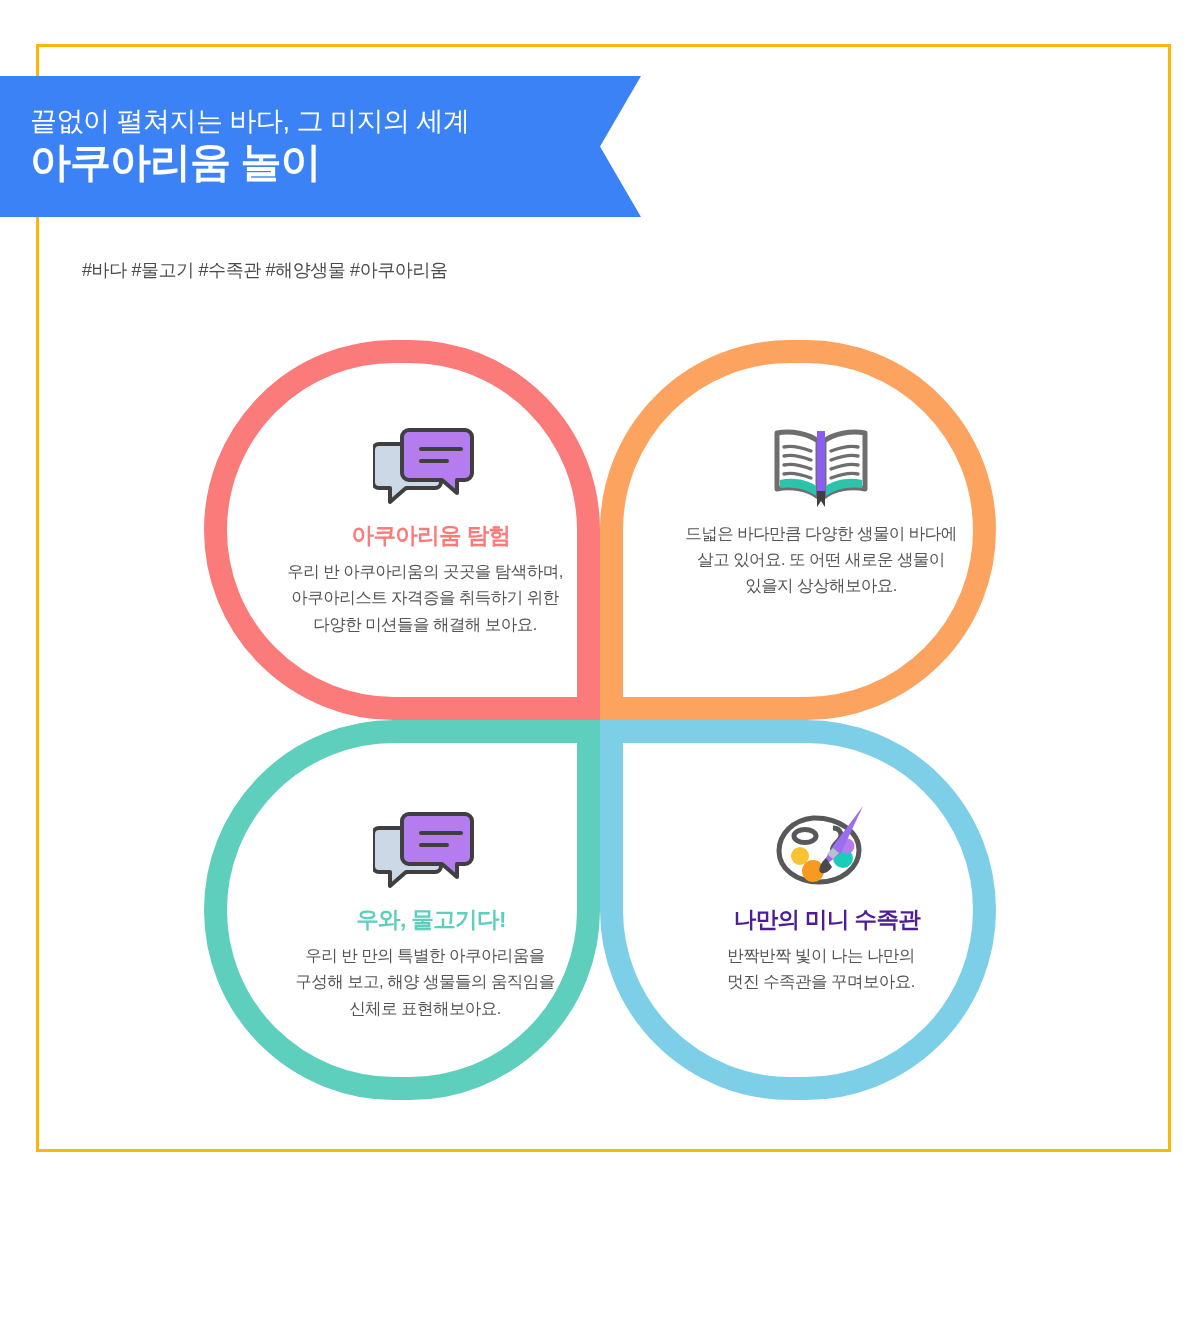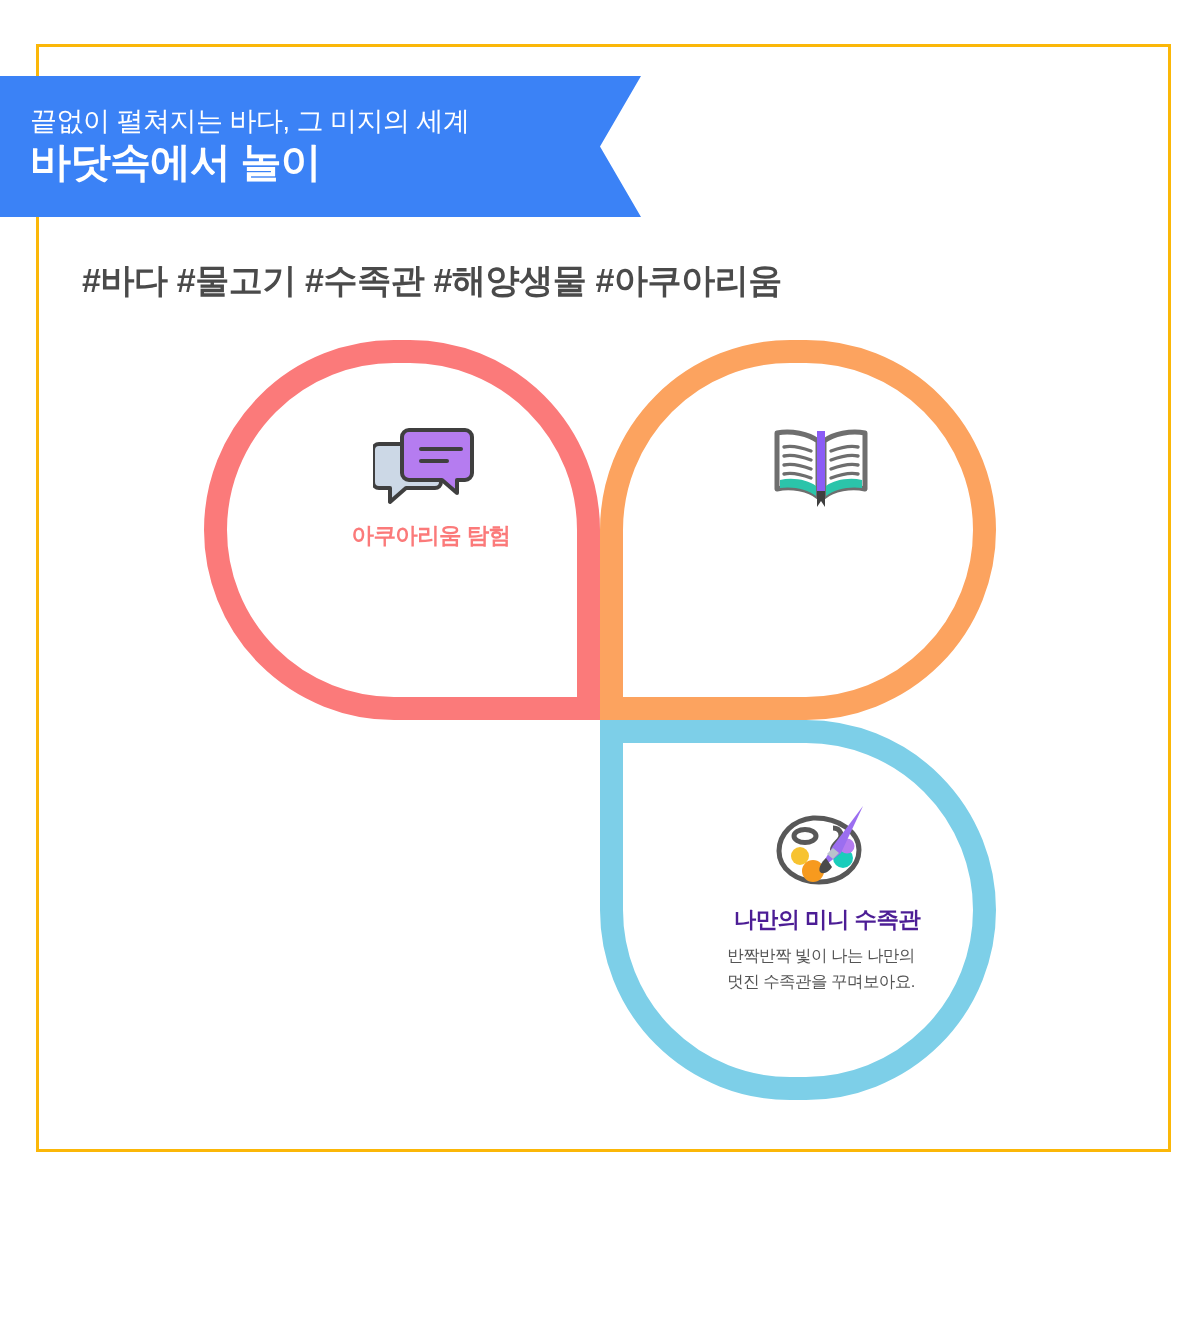--- a/index.html
+++ b/index.html
@@ -67,22 +67,22 @@
     letter-spacing: -1px;
     white-space: nowrap;
     margin-top: 2px;
   }
 
   
   .hashtags {
     position: absolute;
     left: 82px;
     top: 258px;
-    font-size: 34px;
-    font-weight: 700;
+    font-size: 18px;
+    font-weight: 400;
     color: #4a4a4a;
     letter-spacing: -0.4px;
     white-space: nowrap;
   }
 
   
   .petal-grid {
     position: absolute;
     left: 204px;
     top: 340px;
@@ -168,40 +168,43 @@
 </style>
 </head>
 <body>
 
 <div id="page">
 
   <div class="frame"></div>
 
   <div class="banner">
     <div class="banner-sub">끝없이 펼쳐지는 바다, 그 미지의 세계</div>
-    <div class="banner-title">바닷속에서 놀이</div>
+    <div class="banner-title">아쿠아리움 놀이</div>
   </div>
 
   <div class="hashtags">#바다 #물고기 #수족관 #해양생물 #아쿠아리움</div>
 
   <div class="petal-grid">
 
     <div class="petal tl">
       <div class="petal-inner">
         <div class="icon-wrap">
           <svg width="104" height="82" viewBox="0 0 104 82" aria-hidden="true">
 
             <path d="M6 18 h56 a6 6 0 0 1 6 6 v32 a6 6 0 0 1 -6 6 h-29 l-16 14 v-14 h-11 a6 6 0 0 1 -6 -6 v-32 a6 6 0 0 1 6 -6 z" fill="#ccd8e6" stroke="#3f3f3f" stroke-width="4" stroke-linejoin="round"></path>
 
             <path d="M36 4 h56 a7 7 0 0 1 7 7 v36 a7 7 0 0 1 -7 7 h-8 v13 l-15 -13 h-33 a7 7 0 0 1 -7 -7 v-36 a7 7 0 0 1 7 -7 z" fill="#b57cf0" stroke="#3f3f3f" stroke-width="4" stroke-linejoin="round"></path>
             <line x1="48" y1="23" x2="88" y2="23" stroke="#3f3f3f" stroke-width="4" stroke-linecap="round"></line>
             <line x1="48" y1="35" x2="74" y2="35" stroke="#3f3f3f" stroke-width="4" stroke-linecap="round"></line>
           </svg>
         </div>
         <div class="petal-title">아쿠아리움 탐험</div>
+        <div class="petal-body">우리 반 아쿠아리움의 곳곳을 탐색하며,
+아쿠아리스트 자격증을 취득하기 위한
+다양한 미션들을 해결해 보아요.</div>
       </div>
     </div>
 
     <div class="petal tr">
       <div class="petal-inner">
         <div class="icon-wrap">
           <svg width="100" height="84" viewBox="0 0 100 84" aria-hidden="true">
 
             <path d="M6 8 C20 5 38 9 47 16 v56 C38 64 20 61 6 64 z" fill="#ffffff" stroke="#6e6e6e" stroke-width="5" stroke-linejoin="round"></path>
 
@@ -218,23 +221,42 @@
             <path d="M87 22 C78 20 68 23 60 26" fill="none" stroke="#6e6e6e" stroke-width="3.4" stroke-linecap="round"></path>
             <path d="M87 31 C78 29 68 32 60 35" fill="none" stroke="#6e6e6e" stroke-width="3.4" stroke-linecap="round"></path>
             <path d="M87 40 C78 38 68 41 60 44" fill="none" stroke="#6e6e6e" stroke-width="3.4" stroke-linecap="round"></path>
             <path d="M87 49 C78 47 68 50 60 53" fill="none" stroke="#6e6e6e" stroke-width="3.4" stroke-linecap="round"></path>
 
             <rect x="46" y="6" width="8" height="62" fill="#8b5cf6"></rect>
 
             <path d="M46 66 h8 v16 l-4 -6 l-4 6 z" fill="#3f3f3f"></path>
           </svg>
         </div>
-      </div>
-    </div>
-
+        <div class="petal-body">드넓은 바다만큼 다양한 생물이 바다에
+살고 있어요. 또 어떤 새로운 생물이
+있을지 상상해보아요.</div>
+      </div>
+    </div>
+
+    <div class="petal bl">
+      <div class="petal-inner">
+        <div class="icon-wrap">
+          <svg width="104" height="82" viewBox="0 0 104 82" aria-hidden="true">
+            <path d="M6 18 h56 a6 6 0 0 1 6 6 v32 a6 6 0 0 1 -6 6 h-29 l-16 14 v-14 h-11 a6 6 0 0 1 -6 -6 v-32 a6 6 0 0 1 6 -6 z" fill="#ccd8e6" stroke="#3f3f3f" stroke-width="4" stroke-linejoin="round"></path>
+            <path d="M36 4 h56 a7 7 0 0 1 7 7 v36 a7 7 0 0 1 -7 7 h-8 v13 l-15 -13 h-33 a7 7 0 0 1 -7 -7 v-36 a7 7 0 0 1 7 -7 z" fill="#b57cf0" stroke="#3f3f3f" stroke-width="4" stroke-linejoin="round"></path>
+            <line x1="48" y1="23" x2="88" y2="23" stroke="#3f3f3f" stroke-width="4" stroke-linecap="round"></line>
+            <line x1="48" y1="35" x2="74" y2="35" stroke="#3f3f3f" stroke-width="4" stroke-linecap="round"></line>
+          </svg>
+        </div>
+        <div class="petal-title">우와, 물고기다!</div>
+        <div class="petal-body">우리 반 만의 특별한 아쿠아리움을
+구성해 보고, 해양 생물들의 움직임을
+신체로 표현해보아요.</div>
+      </div>
+    </div>
 
     <div class="petal br">
       <div class="petal-inner">
         <div class="icon-wrap">
           <svg width="100" height="90" viewBox="0 0 100 90" aria-hidden="true">
 
             <path d="M44 12 C68 12 88 26 88 44 C88 62 70 76 48 76 C26 76 8 63 8 45
                      C8 28 22 14 42 12 Z
                      M62 22 C70 22 72 30 68 34 C64 38 60 42 62 46" fill="#ffffff" stroke="#585858" stroke-width="5" stroke-linejoin="round"></path>
 

